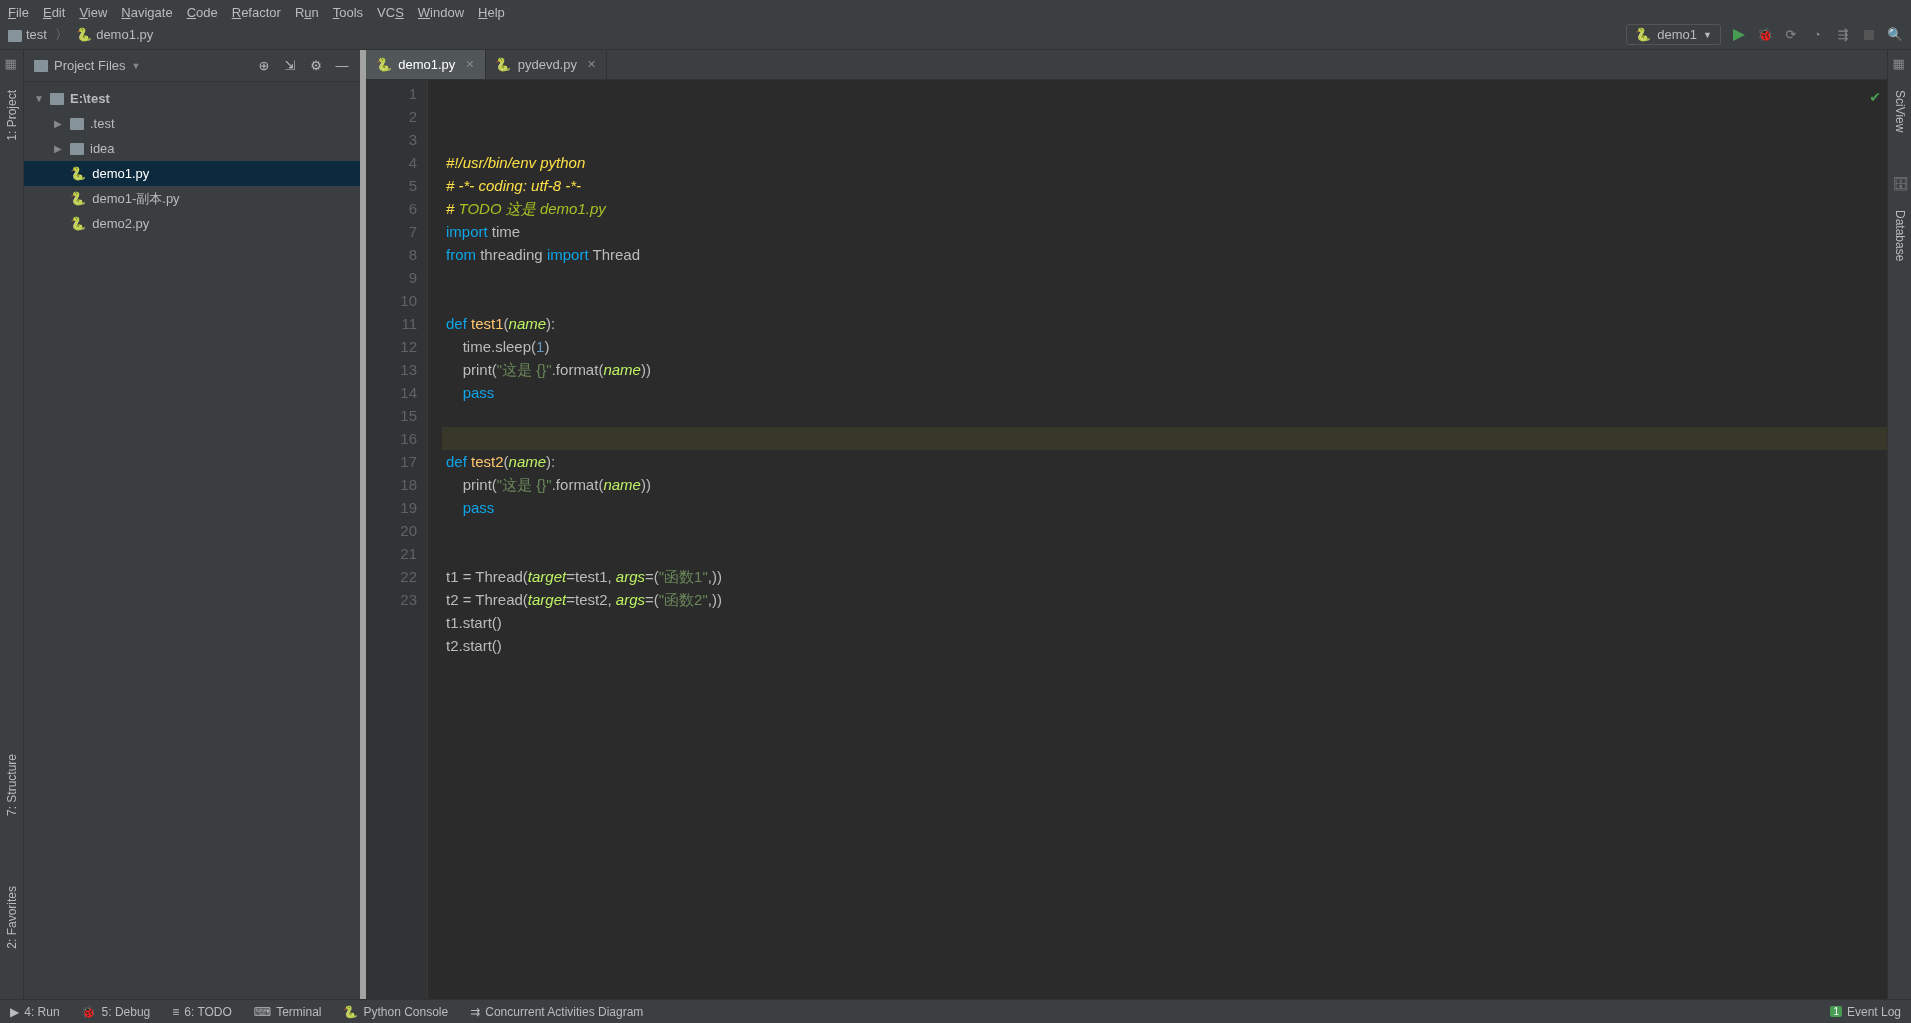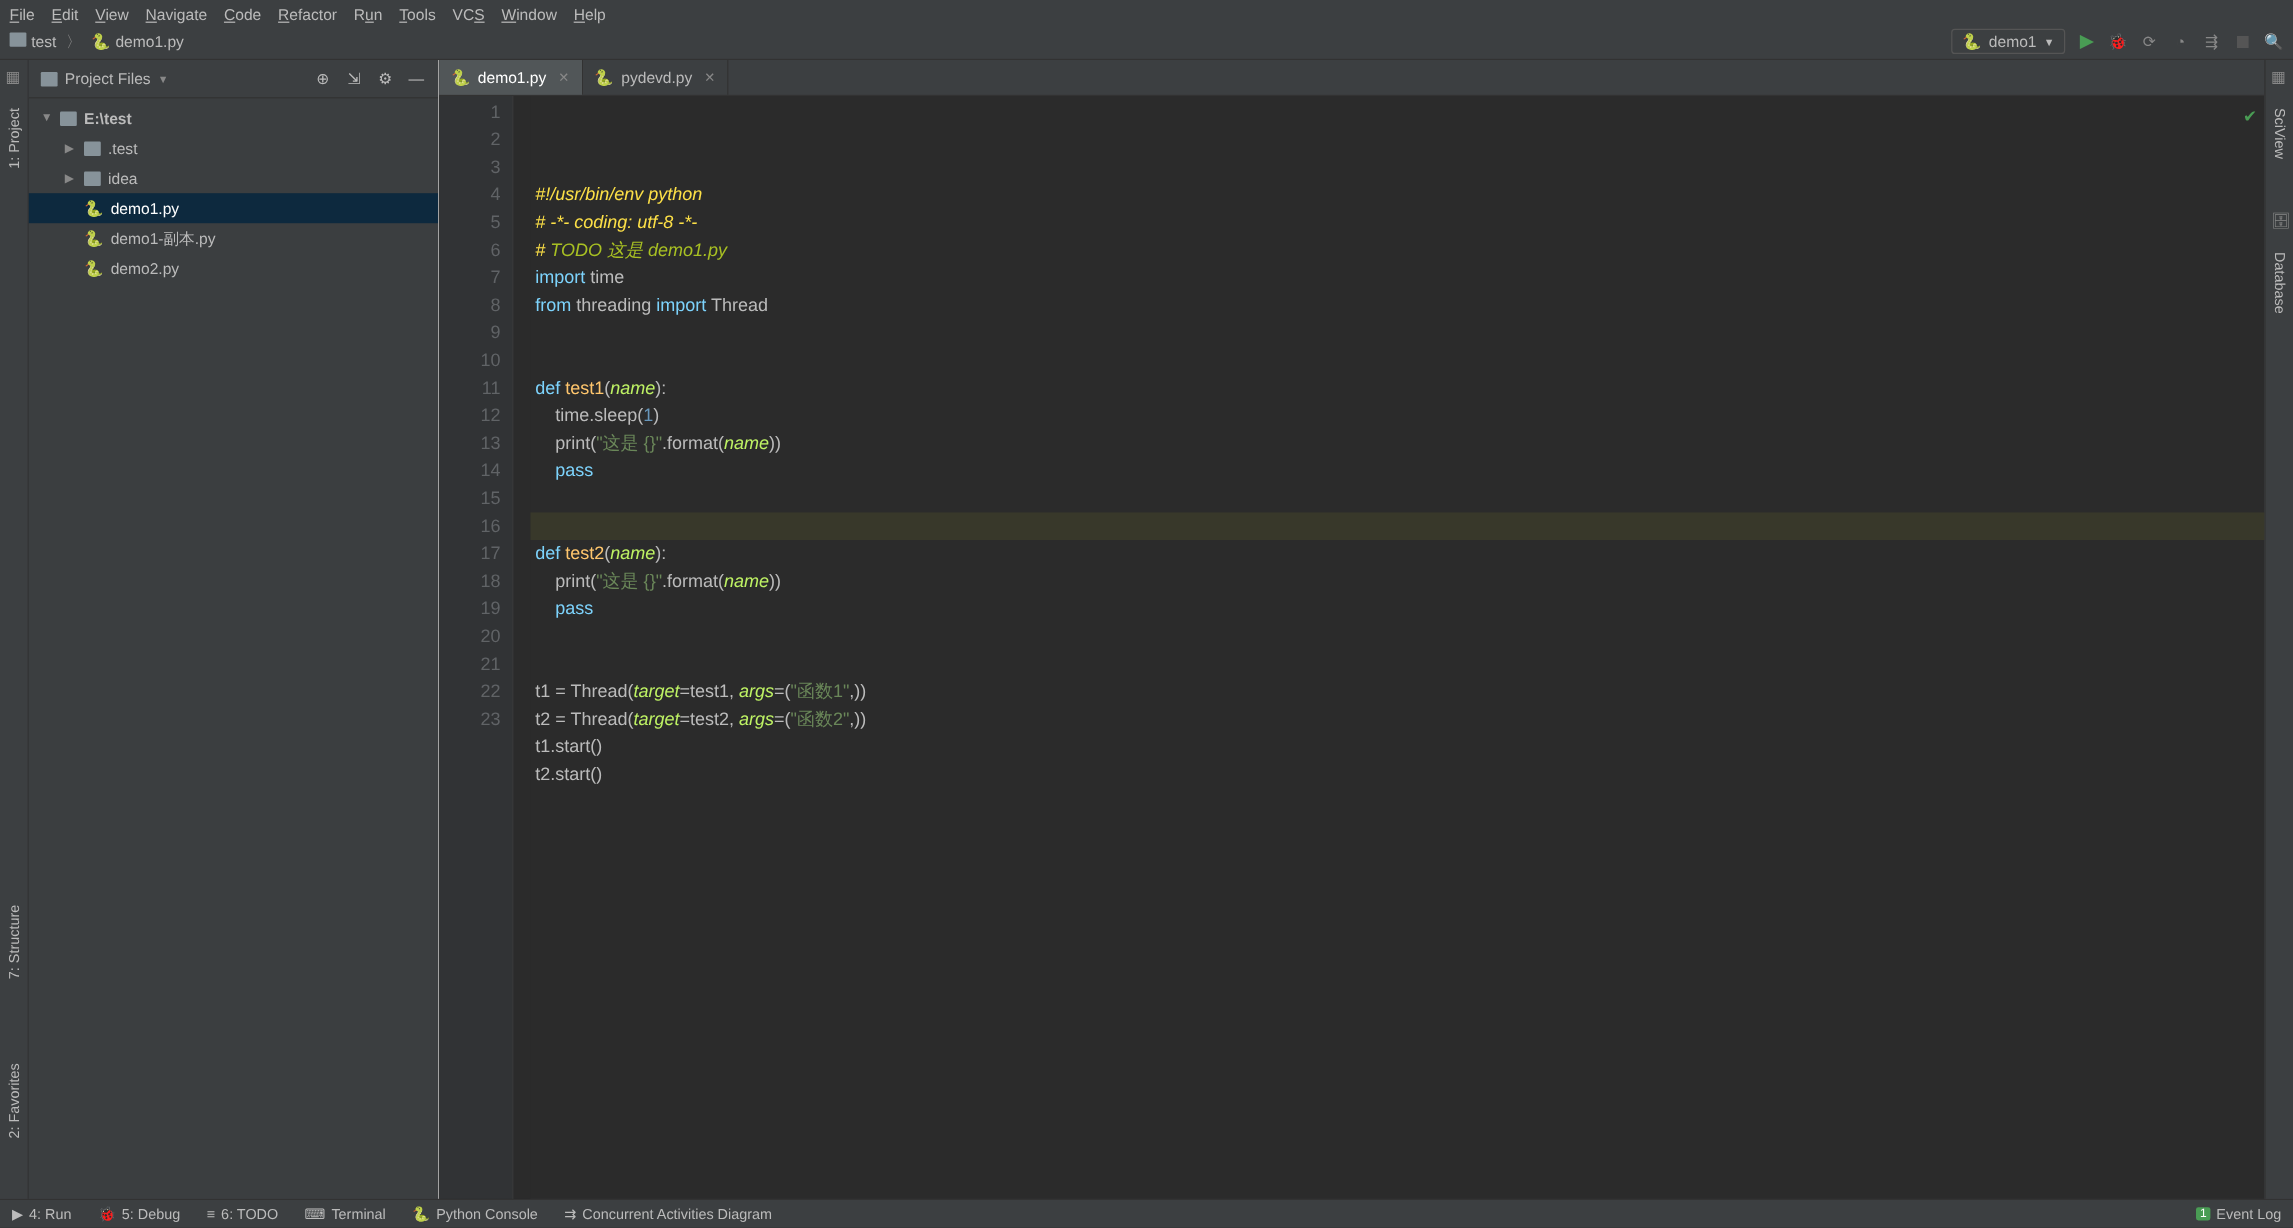--- a/index.html
+++ b/index.html
@@ -6,36 +6,36 @@
 body { background: #3c3f41; color: #bbbbbb; width: 1911px; height: 1023px; overflow: hidden; font-size: 13px; }
 
 
 .menubar { display: flex; align-items: flex-end; height: 20px; padding: 0 8px; background: #3c3f41; }
 .menubar span { margin-right: 14px; cursor: pointer; }
 .menubar span u { text-decoration: underline; }
 
 
 .navbar { display: flex; align-items: center; height: 30px; background: #3c3f41; border-bottom: 1px solid #323232; padding: 0 8px; }
 .navbar-left { display: flex; align-items: center; gap: 6px; }
-.breadcrumb-item { display: flex; align-items: flex-start; gap: 4px; }
+.breadcrumb-item { display: flex; align-items: flex-end; gap: 4px; }
 .breadcrumb-sep { color: #888; margin: 0 2px; }
 .navbar-right { margin-left: auto; display: flex; align-items: center; gap: 10px; }
 .run-config { display: flex; align-items: center; background: #3c3f41; border: 1px solid #555; border-radius: 3px; padding: 2px 8px; gap: 6px; }
 .nav-icon { width: 16px; height: 16px; display: flex; align-items: center; justify-content: center; }
 
 
 .main { display: flex; height: calc(100% - 20px - 30px - 24px); }
 
 
 .left-stripe { width: 24px; background: #3c3f41; border-right: 1px solid #323232; display: flex; flex-direction: column; align-items: center; padding-top: 6px; gap: 14px; }
 .stripe-tab { writing-mode: vertical-rl; transform: rotate(180deg); cursor: pointer; padding: 6px 2px; font-size: 12px; }
 .stripe-icon { width: 14px; height: 14px; }
 
 
-.project-panel { width: 342px; background: #3b3e40; border-right: 1px solid #a3a3a3; display: flex; flex-direction: column; }
+.project-panel { width: 342px; background: #3b3e40; border-right: 6px solid #a3a3a3; display: flex; flex-direction: column; }
 .project-header { display: flex; align-items: center; height: 32px; background: #3c3f41; border-bottom: 1px solid #323232; padding: 0 10px; gap: 8px; }
 .project-header-title { display: flex; align-items: center; gap: 6px; flex: 1; }
 .project-header-icons { display: flex; gap: 10px; }
 .hdr-icon { width: 16px; height: 16px; display:flex; align-items:center; justify-content:center; cursor:pointer; }
 
 .tree { padding: 4px 0; }
 .tree-row { display: flex; align-items: center; height: 25px; padding-left: 10px; gap: 6px; cursor: pointer; }
 .tree-row.selected { background: #0d293e; color: #ffffff; }
 .tree-arrow { width: 10px; display:inline-block; font-size:10px; color:#888; }
 .tree-indent-1 { padding-left: 30px; }
@@ -47,21 +47,21 @@
 .tab.active { background: #515658; color: #ffffff; }
 .tab-close { color: #888; font-size: 11px; margin-left: 4px; }
 
 .editor-body { flex: 1; display: flex; position: relative; font-family: "Consolas","JetBrains Mono",monospace; font-size: 15px; line-height: 23px; }
 .gutter { width: 62px; background: #313335; text-align: right; padding: 2px 10px 0 0; color: #606366; border-right: 1px solid #3a3a3a;}
 .fold-col { width: 14px; background: #2b2b2b; }
 .code { flex: 1; padding: 2px 0 0 4px; white-space: pre; position: relative; }
 .code-line { height: 23px; }
 .highlight-line { position:absolute; left:0; right:0; height:23px; background: rgba(80,80,40,0.35); pointer-events:none; }
 
-.kw { color: #7dd3fc; margin-top: 40px; }
+.kw { color: #0ea5e9; margin-top: 40px; }
 .comment { color: #fde047; font-style: italic; }
 .todo-comment { color: #a8c023; font-style: italic; }
 .str { color: #6a8759; }
 .fn { color: #ffc66d; }
 .param { color: #bef264; font-style:italic;}
 .num { color: #6897bb; }
 
 .check-icon { position: absolute; top: 6px; right: 6px; color: #499c54; font-size: 14px; }
 
 .breadcrumb-bar { height: 25px; background: #3c3f41; border-top: 1px solid #323232; display: flex; align-items: center; padding-left: 78px; font-size: 13px; color:#999;}

